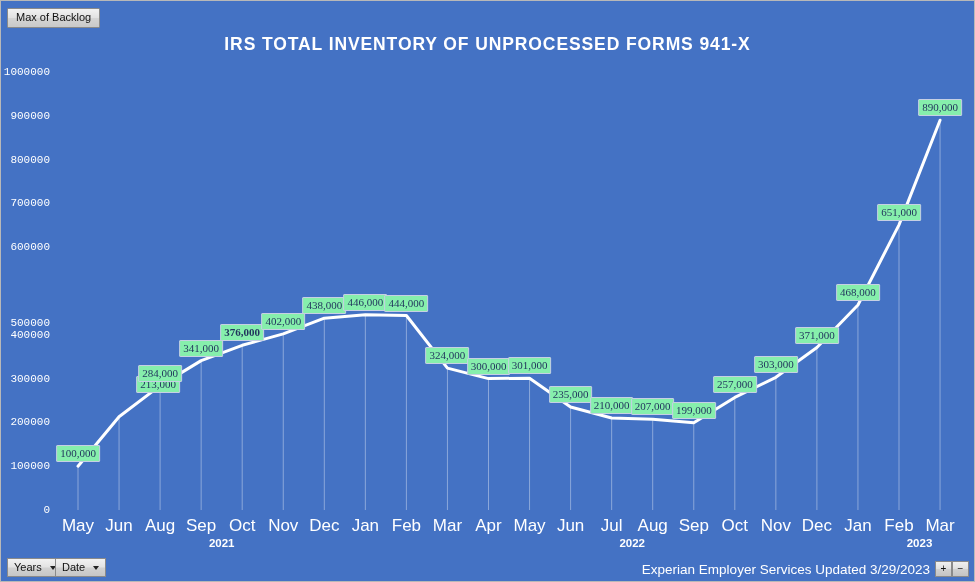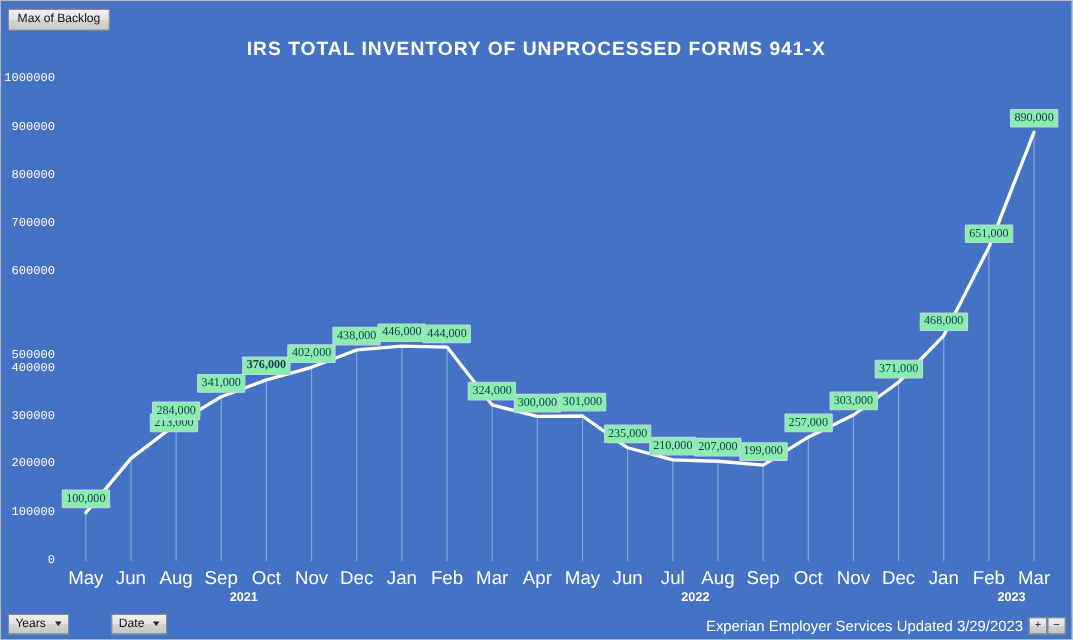--- a/index.html
+++ b/index.html
@@ -255,19 +255,19 @@
         <div class="datalabel" style="left: 774.85px; top: 372.286px;">303,000</div>
         <div class="datalabel" style="left: 815.9px; top: 342.502px;">371,000</div>
         <div class="datalabel" style="left: 856.95px; top: 300.016px;">468,000</div>
         <div class="datalabel" style="left: 898px; top: 219.862px;">651,000</div>
         <div class="datalabel" style="left: 939.05px; top: 115.18px;">890,000</div>
       </div>
   </div>
 
   <div class="bottom-bar">
     <div class="sm-btn" style="left:6px; bottom:4px;"><span>Years</span><span class="caret"></span></div>
-    <div class="sm-btn" style="left:54px; bottom:4px;margin-left:46px;"><span>Date</span><span class="caret"></span></div>
+    <div class="sm-btn" style="left:54px; bottom:4px;"><span>Date</span><span class="caret"></span></div>
     <div class="footer-note">Experian Employer Services Updated 3/29/2023</div>
     <div class="zoom-btn" id="zoom-in">+</div>
     <div class="zoom-btn" id="zoom-out">−</div>
   </div>
 
 </div>
 
 </body></html>

